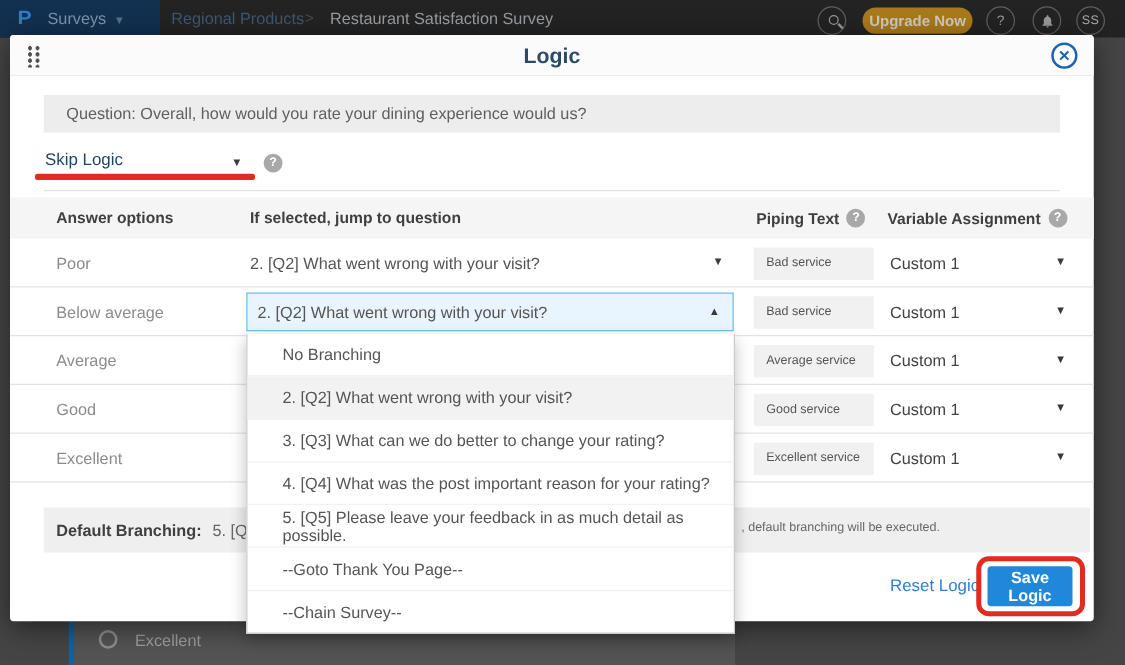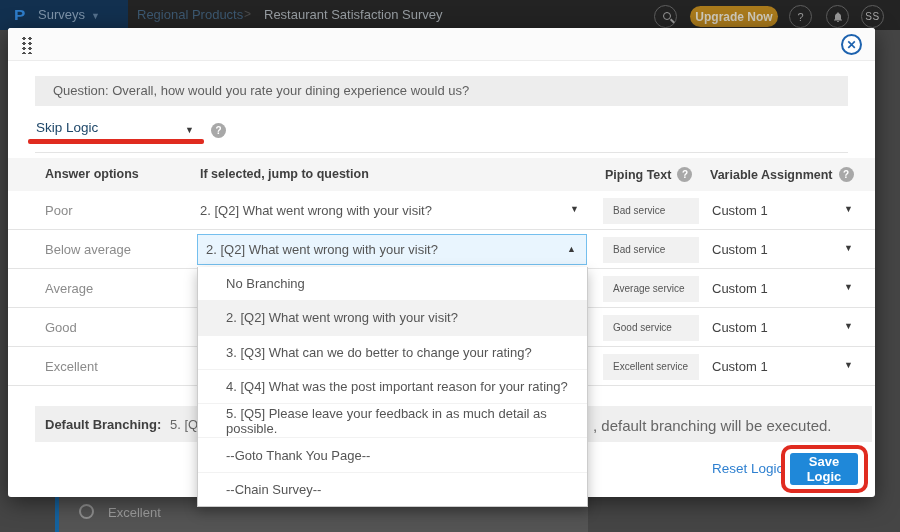--- a/index.html
+++ b/index.html
@@ -68,21 +68,21 @@
   .custom-text { position:absolute; left:704px; top:12px; font-size:13px; color:#424242; }
   .custom-caret { position:absolute; left:836px; top:13px; font-size:9px; color:#3a3a3a; }
 
   .combobox { position:absolute; left:189px; top:4px; width:390px; height:31px; background:#e9f5fe; border:1px solid #74bfee;
               font-size:13px; color:#555; line-height:29px; padding-left:8px; cursor:pointer; }
   .combobox .caret-up { position:absolute; right:10px; top:0; font-size:9px; color:#3a3a3a; line-height:29px; }
 
   .default-band { position:absolute; left:27px; top:378px; width:837px; height:36px; background:#efefef; }
   .default-label { position:absolute; left:10px; top:11px; font-size:13px; font-weight:bold; color:#3f3f3f; }
   .default-value { position:absolute; left:135px; top:11px; font-size:13px; color:#666; white-space:nowrap; }
-  .default-note { position:absolute; left:558px; top:11px; font-size:15px; color:#666; white-space:nowrap; }
+  .default-note { position:absolute; left:558px; top:11px; font-size:10px; color:#666; white-space:nowrap; }
 
   .reset-link { position:absolute; left:704px; top:433px; font-size:13.5px; color:#2f80d0; cursor:pointer; }
   .save-btn { position:absolute; left:782px; top:425px; width:68px; height:32px; background:#1f88d9; border:none; border-radius:3px;
               color:#fff; font-size:13px; font-weight:bold; font-family:"Liberation Sans",sans-serif; cursor:pointer; }
   .red-box { position:absolute; left:773px; top:417px; width:87px; height:48px; border:4px solid #e02b20; border-radius:10px; z-index:40; }
 
   
   .dropdown-panel { position:absolute; left:197px; top:267px; width:391px; height:240px; background:#fff;
                     border:1px solid #ccc; border-top:none; box-shadow:0 5px 12px rgba(0,0,0,.25); z-index:30;
                     display:flex; flex-direction:column; }
@@ -119,20 +119,21 @@
   </div>
 
   <div class="bg-card"></div>
   <div class="bg-blueline"></div>
   <span class="bg-radio"></span>
   <span class="bg-radio-label">Excellent</span>
 
   <div class="modal">
     <div class="modal-header">
       <span class="drag-handle"></span>
+      <div class="modal-title">Logic</div>
       <span class="close-btn">✕</span>
     </div>
 
     <div class="question-bar">Question: Overall, how would you rate your dining experience would us?</div>
 
     <div class="logic-select">
       <span>Skip Logic</span>
       <span class="caret">▼</span>
     </div>
     <span class="qmark logic-help">?</span>

